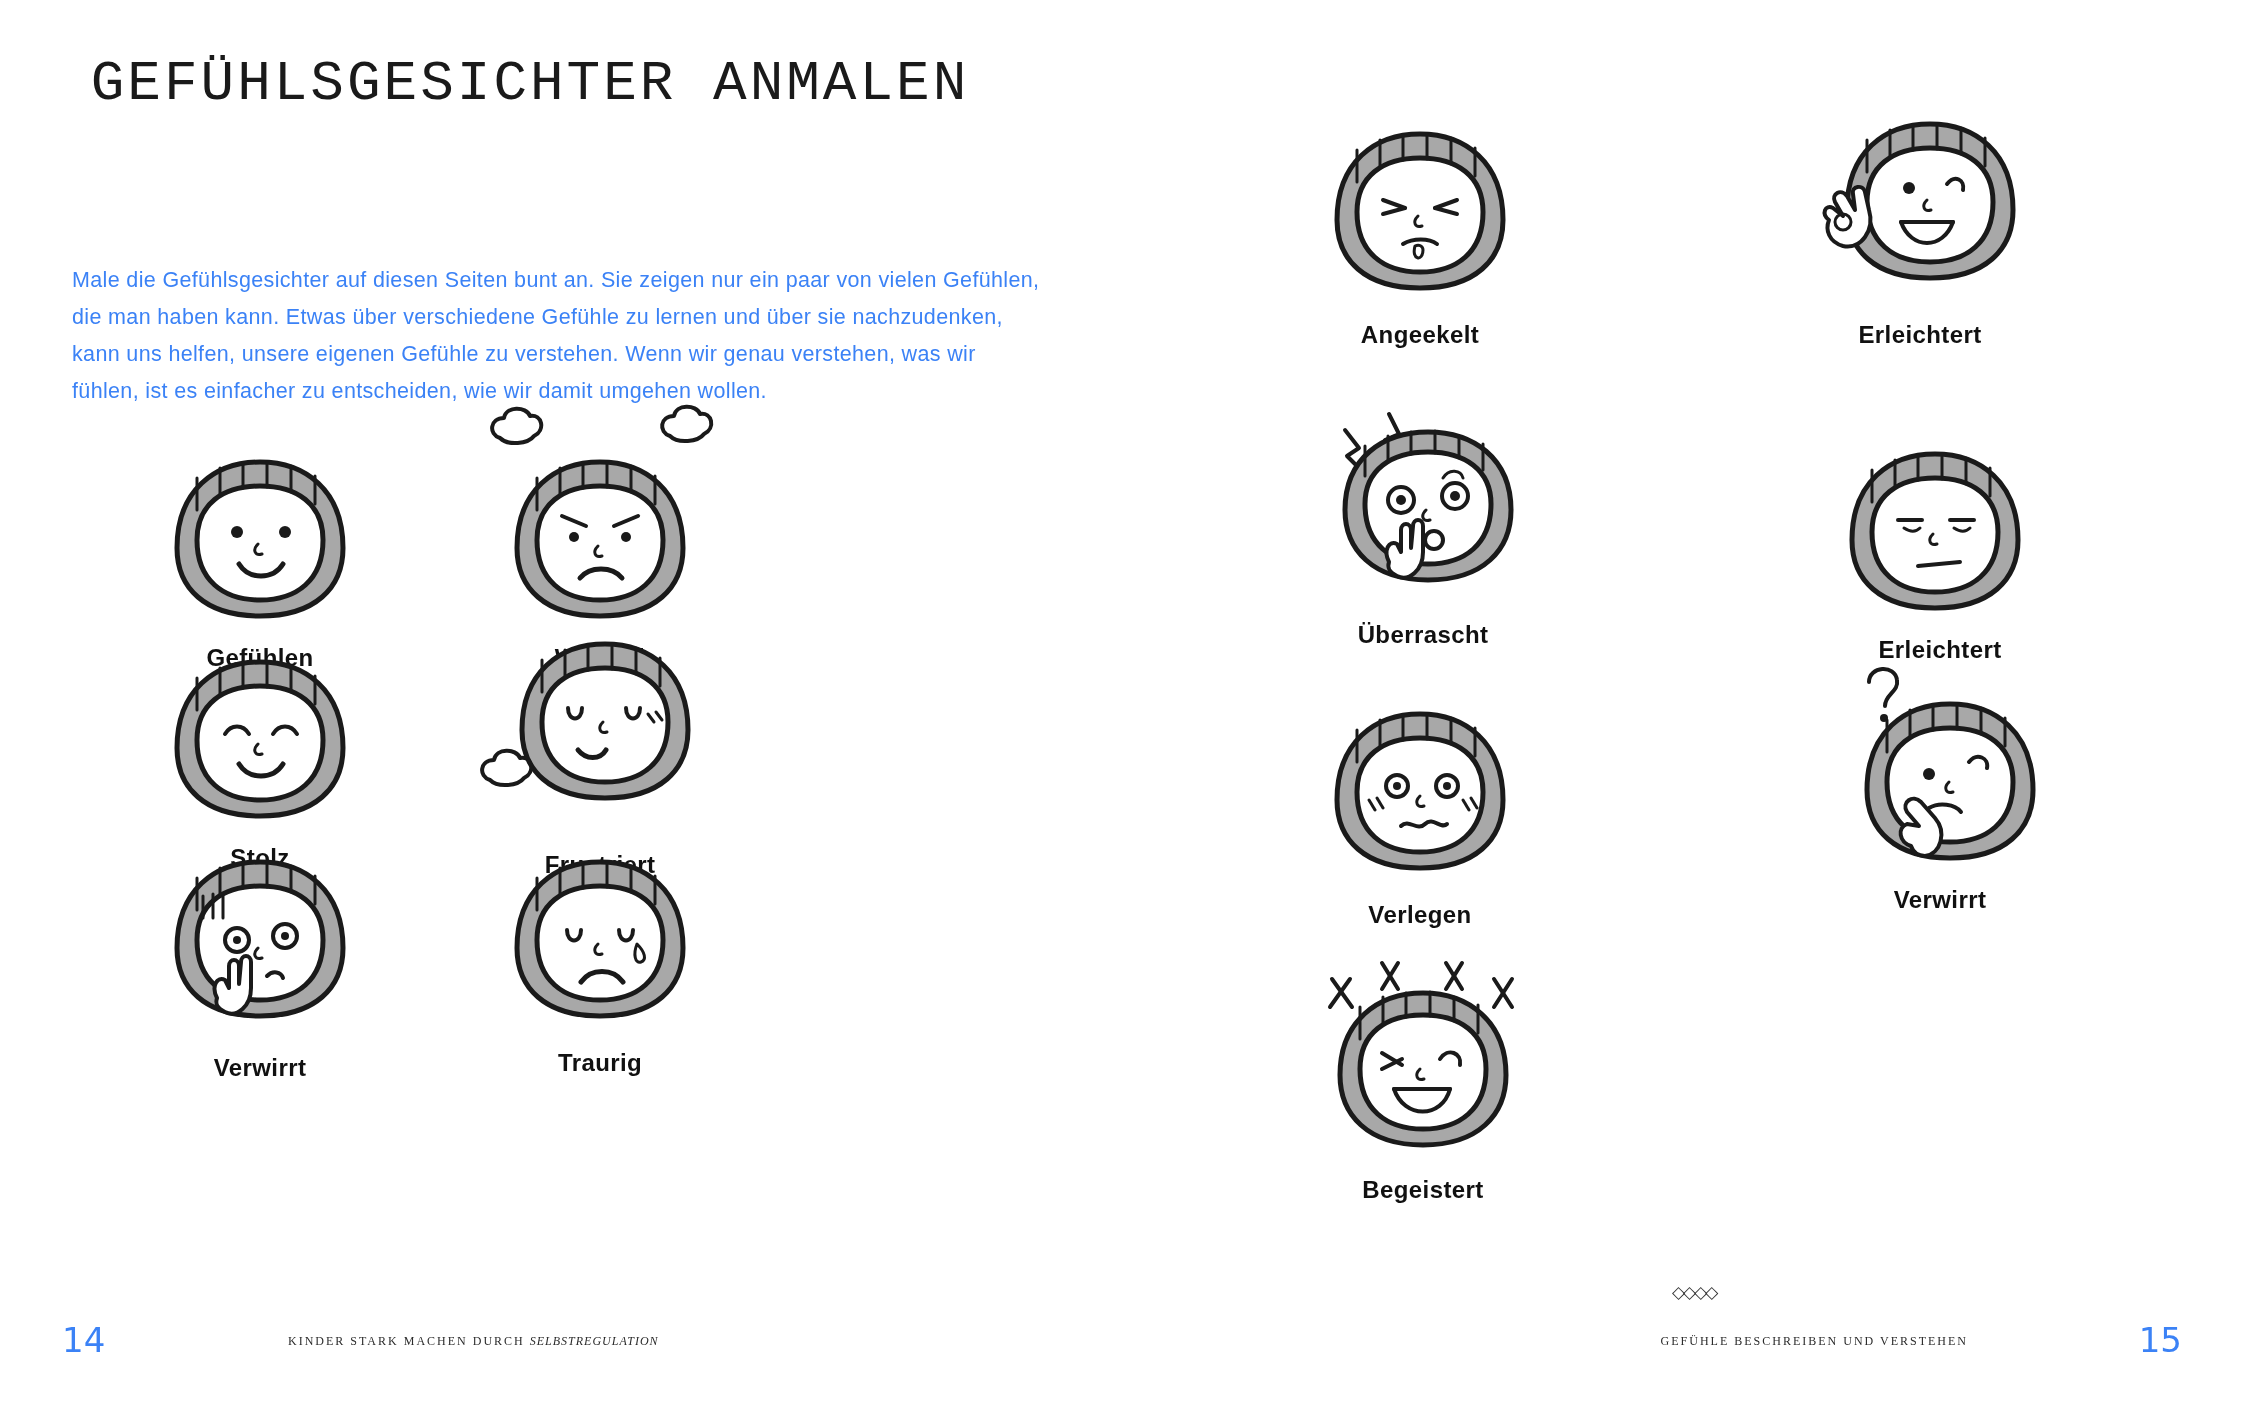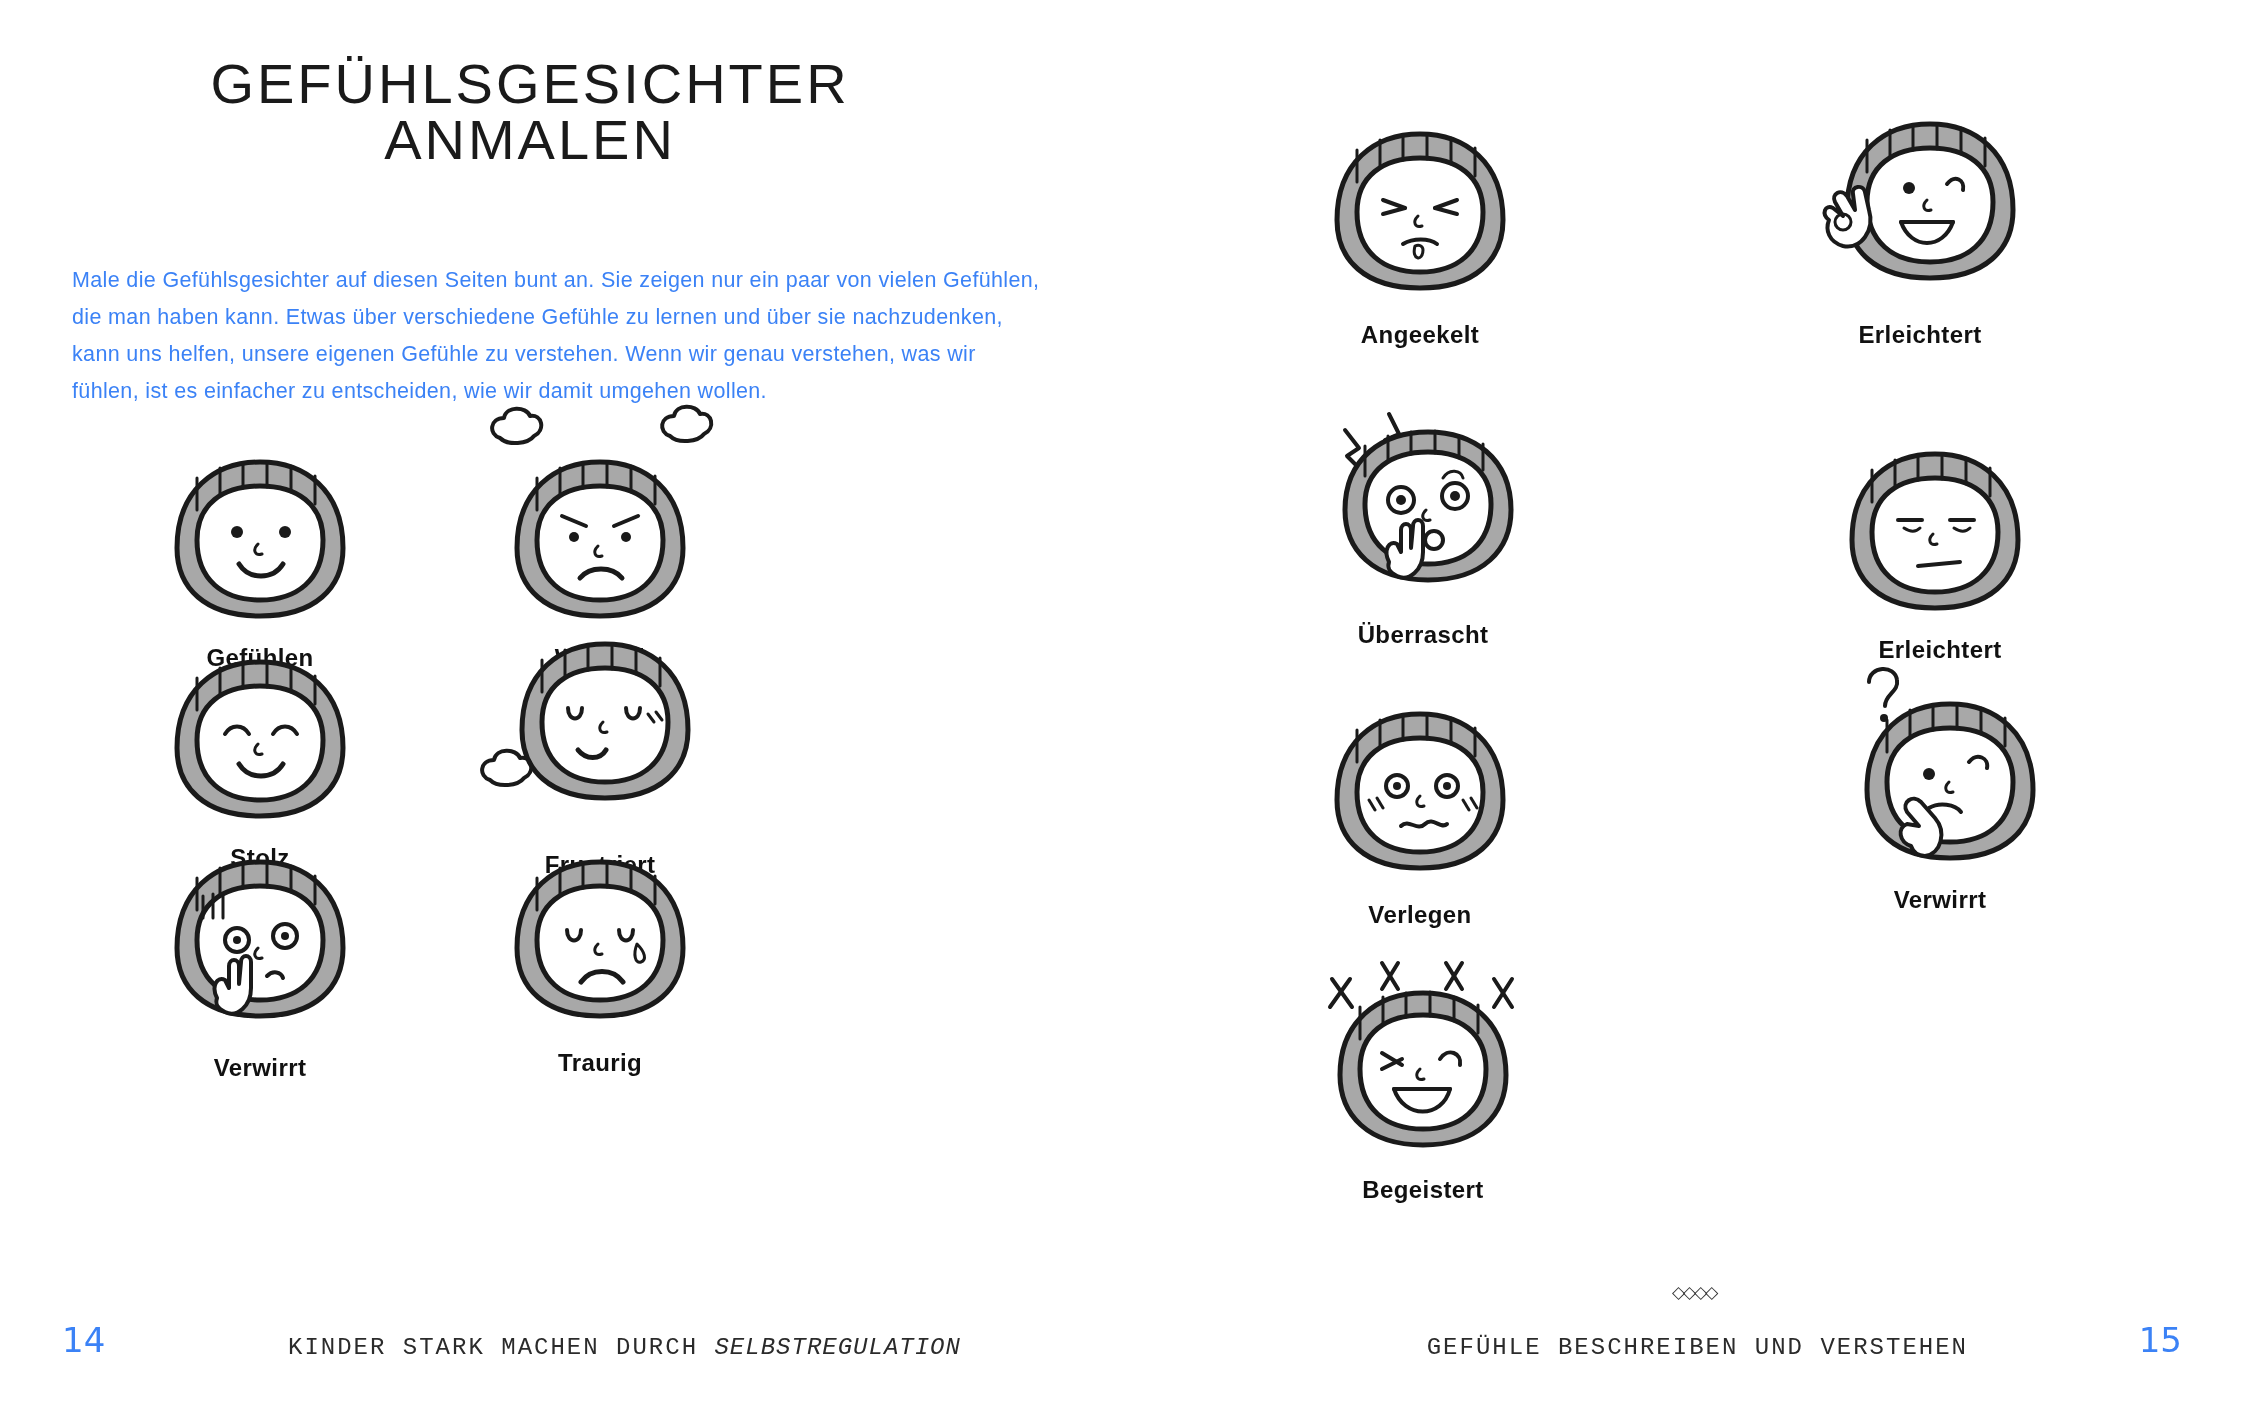--- a/index.html
+++ b/index.html
@@ -30,21 +30,21 @@
   }
   .uebung {
     font-family: "DejaVu Sans", sans-serif;
     font-size: 40px;
     letter-spacing: 6px;
     font-weight: 400;
     color: #1a1a1a;
     line-height: 1;
   }
   .title {
-    font-family: Liberation Sans, sans-serif;
+    font-family: Liberation Mono, monospace;
     font-size: 56px;
     letter-spacing: 3px;
     font-weight: 400;
     color: #1a1a1a;
     margin-top: 16px;
     line-height: 1;
   }
 
   
   .intro {
@@ -83,22 +83,22 @@
     position: absolute;
     font-family: "DejaVu Sans", sans-serif;
     font-size: 34px;
     color: #3b82f6;
   }
   .pagenum.left { left: 62px; top: 1320px; }
   .pagenum.right { right: 62px; top: 1320px; }
 
   .footer-text {
     position: absolute;
-    font-family: Liberation Mono, monospace;
-    font-size: 24px;
+    font-family: Liberation Serif, serif;
+    font-size: 12px;
     letter-spacing: 2px;
     color: #2b2b2b;
     white-space: nowrap;
   }
   .footer-text.left { left: 288px; top: 1334px; }
   .footer-text.right { right: 276px; top: 1334px; }
   .footer-em {
     font-style: italic;
     letter-spacing: 1px;
   }

